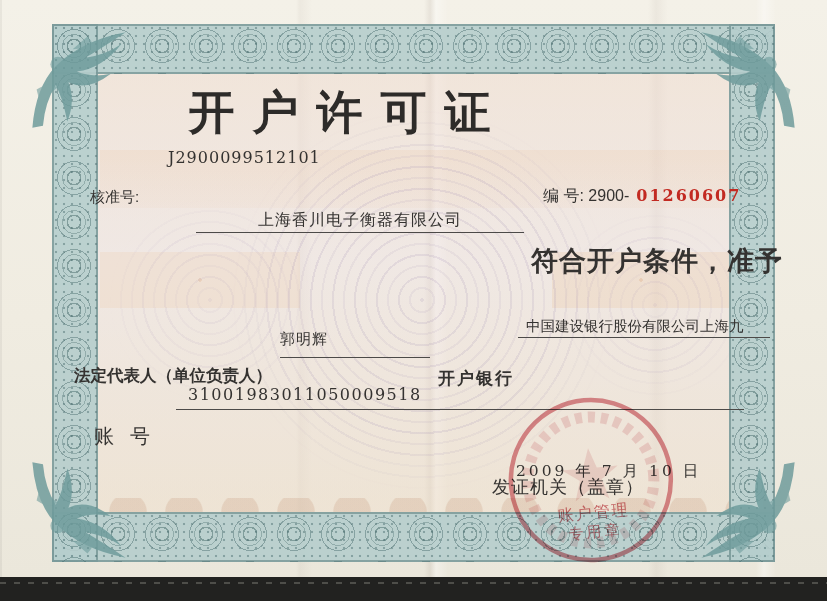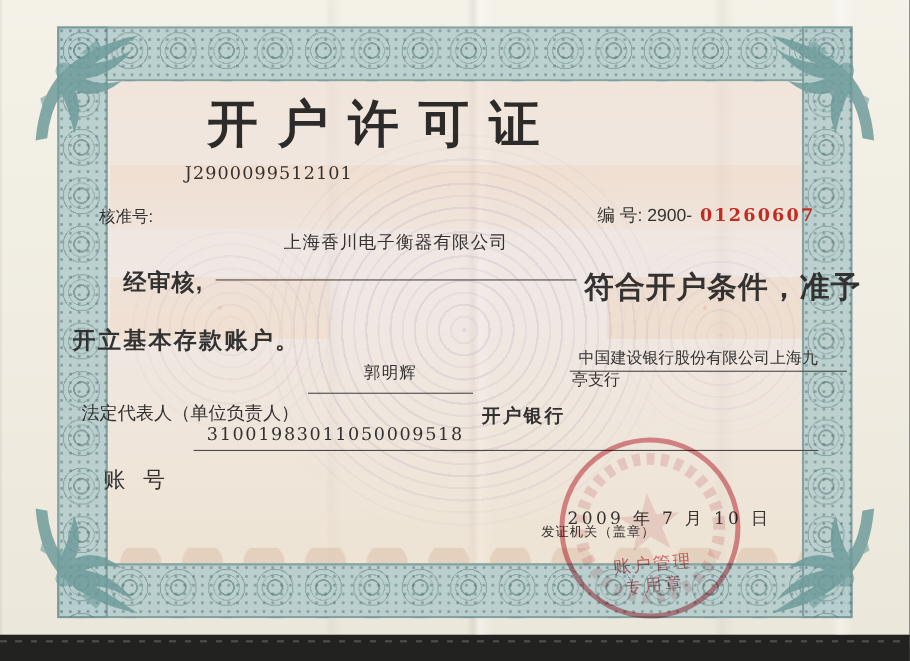--- a/index.html
+++ b/index.html
@@ -78,38 +78,38 @@
     font-size:46px;letter-spacing:18px;text-indent:18px;color:#2d2b29;}
 
   .approval-label{left:90px;top:151px;font-size:15px;font-weight:500;}
   .approval-no{left:168px;top:148px;font-size:16px;letter-spacing:1px;}
 
   .serial{left:543px;top:149px;font-size:16px;}
   .serial .red{color:#c22a22;letter-spacing:2px;margin-left:7px;font-weight:600;text-align:right;}
 
   .reviewed{left:112px;top:206px;font-size:21px;font-weight:600;letter-spacing:1px;}
   .company{left:196px;top:210px;width:328px;text-align:center;font-size:16px;
-    padding-bottom:23px;border-bottom:1.5px solid #4c4a48;letter-spacing:1px;}
+    padding-bottom:1px;border-bottom:1.5px solid #4c4a48;letter-spacing:1px;}
   .approved-phrase{left:531px;top:206px;font-size:27px;font-weight:600;letter-spacing:1px;}
   .account-type{left:66px;top:258px;font-size:21px;font-weight:600;letter-spacing:2px;}
 
-  .legalrep-label{left:74px;top:328px;font-size:16.5px;font-weight:400;text-align:center;}
-  .legalrep-name{left:280px;top:330px;width:150px;text-align:center;font-size:15px;
+  .legalrep-label{left:74px;top:328px;font-size:16.5px;font-weight:700;text-align:center;}
+  .legalrep-name{left:280px;top:330px;width:150px;font-size:15px;
     padding-bottom:8px;border-bottom:1.5px solid #4c4a48;letter-spacing:1px;}
   .bank-label{left:438px;top:330px;font-size:17px;font-weight:600;letter-spacing:2px;}
   .bank-value{left:518px;top:318px;width:252px;font-size:14.5px;line-height:17px;z-index:20;position:absolute;color:#343230;}
   .bank-value .bl1{display:block;padding-left:8px;font-family:Liberation Serif, serif;}
   .bank-value .rule{display:block;border-top:1.5px solid #4c4a48;margin-top:2px;}
   .bank-value .bl2{display:block;padding-left:2px;margin-top:0;font-family:"DejaVu Serif","Liberation Serif",serif;}
 
   .account-label{left:94px;top:386px;font-size:20px;font-weight:400;letter-spacing:16px;}
   .account-no{left:188px;top:385px;font-size:16px;letter-spacing:1.5px;}
   .account-rule{position:absolute;left:176px;top:409px;width:568px;border-top:1.5px solid #4c4a48;z-index:20;}
 
-  .issuer-label{left:492px;top:438px;font-size:12px;font-weight:500;letter-spacing:1px;}
+  .issuer-label{left:492px;top:438px;font-size:18px;font-weight:500;letter-spacing:1px;}
   .issue-date{left:516px;top:461px;font-size:15.5px;letter-spacing:3px;}
 
   
   .stamp{position:absolute;left:505px;top:396px;width:172px;height:172px;
     transform:rotate(-5deg);z-index:30;opacity:.78;mix-blend-mode:multiply;}
   .stamp svg{width:100%;height:100%;display:block;}
 </style>
 </head>
 <body>
 
@@ -175,33 +175,30 @@
 
   <div class="txt title">开户许可证</div>
 
   <div class="txt sans approval-label">核准号:</div>
   <div class="txt serif approval-no">J2900099512101</div>
 
   <div class="txt sans serial">
     <span>编 号: 2900-</span><span class="red serif">01260607</span>
   </div>
 
-  <div class="txt sans reviewed">经审核,</div>
   <div class="txt serif company">上海香川电子衡器有限公司</div>
   <div class="txt sans approved-phrase">符合开户条件，准予</div>
-  <div class="txt sans account-type">开立基本存款账户。</div>
 
   <div class="txt sans legalrep-label">法定代表人（单位负责人）</div>
   <div class="txt serif legalrep-name">郭明辉</div>
 
   <div class="txt sans bank-label">开户银行</div>
   <div class="bank-value">
     <span class="bl1">中国建设银行股份有限公司上海九</span>
     <span class="rule"></span>
-    <span class="bl2">亭支行</span>
   </div>
 
   <div class="txt sans account-label">账号</div>
   <div class="txt serif account-no">31001983011050009518</div>
   <div class="account-rule"></div>
 
   <div class="txt sans issuer-label">发证机关（盖章）</div>
   <div class="txt serif issue-date">2009 年 7 月 10 日</div>
 
   <div class="stamp">

